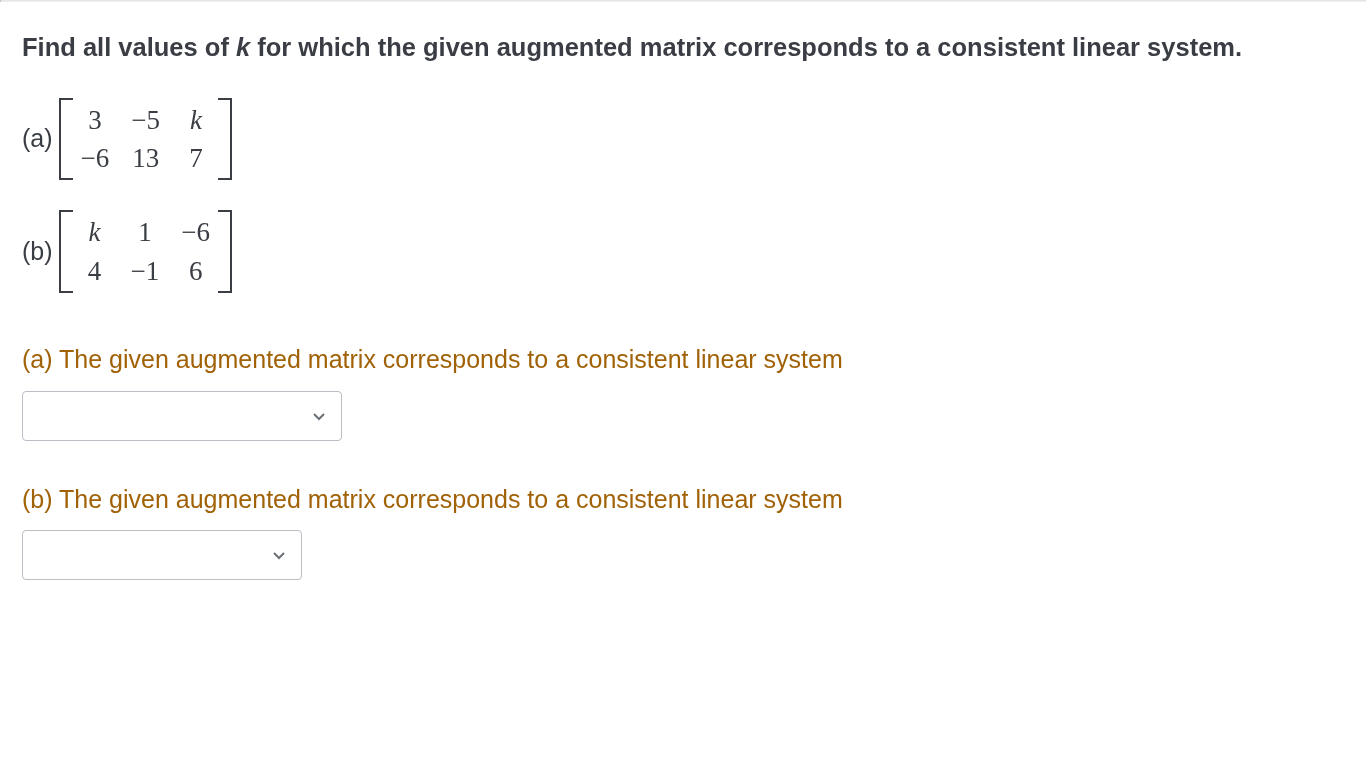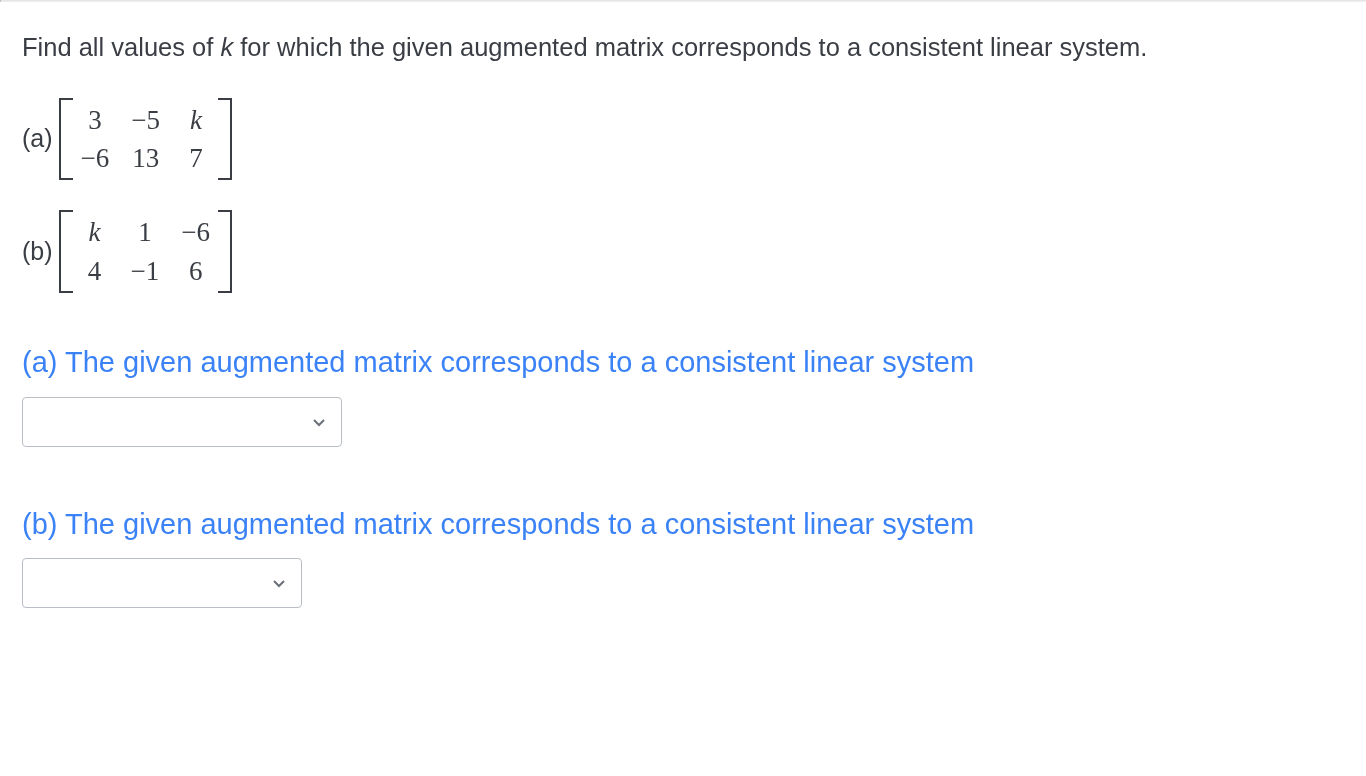--- a/index.html
+++ b/index.html
@@ -16,21 +16,21 @@
     border-top: 1px solid #e5e5e5;
     margin: 0;
   }
   .content {
     padding: 26px 22px 0 22px;
   }
   .question-text {
     font-size: 25.5px;
     line-height: 1.55;
     color: #3a3e44;
-    font-weight: 400;
+    font-weight: 700;
   }
   .question-text .italic-k {
     font-style: italic;
   }
   .matrix-block {
     display: flex;
     align-items: center;
     margin: 30px 0 28px 0;
   }
   .part-label {
@@ -65,22 +65,22 @@
     text-align: center;
     min-width: 28px;
   }
   .matrix-grid .kvar {
     font-style: italic;
   }
   .answer-block {
     margin-top: 48px;
   }
   .answer-prompt {
-    font-size: 29px;
-    color: #3b82f6;
+    font-size: 25px;
+    color: #a16207;
     line-height: 1.5;
     margin-bottom: 12px;
   }
   .select-box {
     position: relative;
     width: 320px;
     height: 50px;
     border: 1px solid #b9bec4;
     border-radius: 4px;
     background: #fff;
@@ -99,21 +99,21 @@
     height: 16px;
   }
   .chevron-down svg {
     width: 16px;
     height: 16px;
     stroke: #6b7078;
     stroke-width: 2;
     fill: none;
   }
   .answer-block + .answer-block {
-    margin-top: 56px;
+    margin-top: 40px;
   }
 </style>
 </head>
 <body>
 
 <hr class="divider">
 
 <div class="content">
 
   <div class="question-text">

